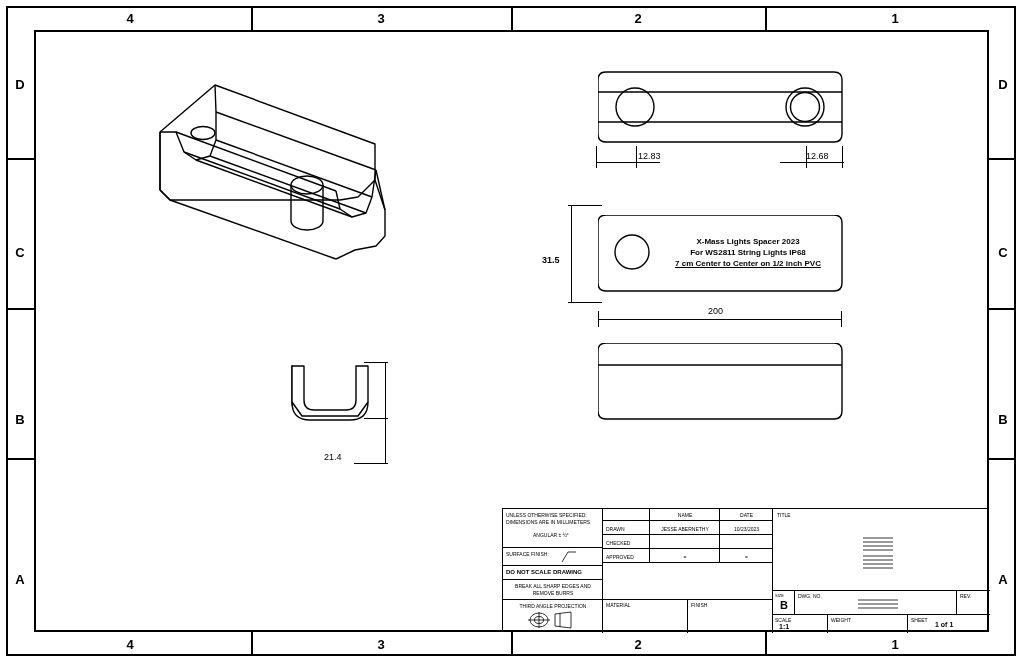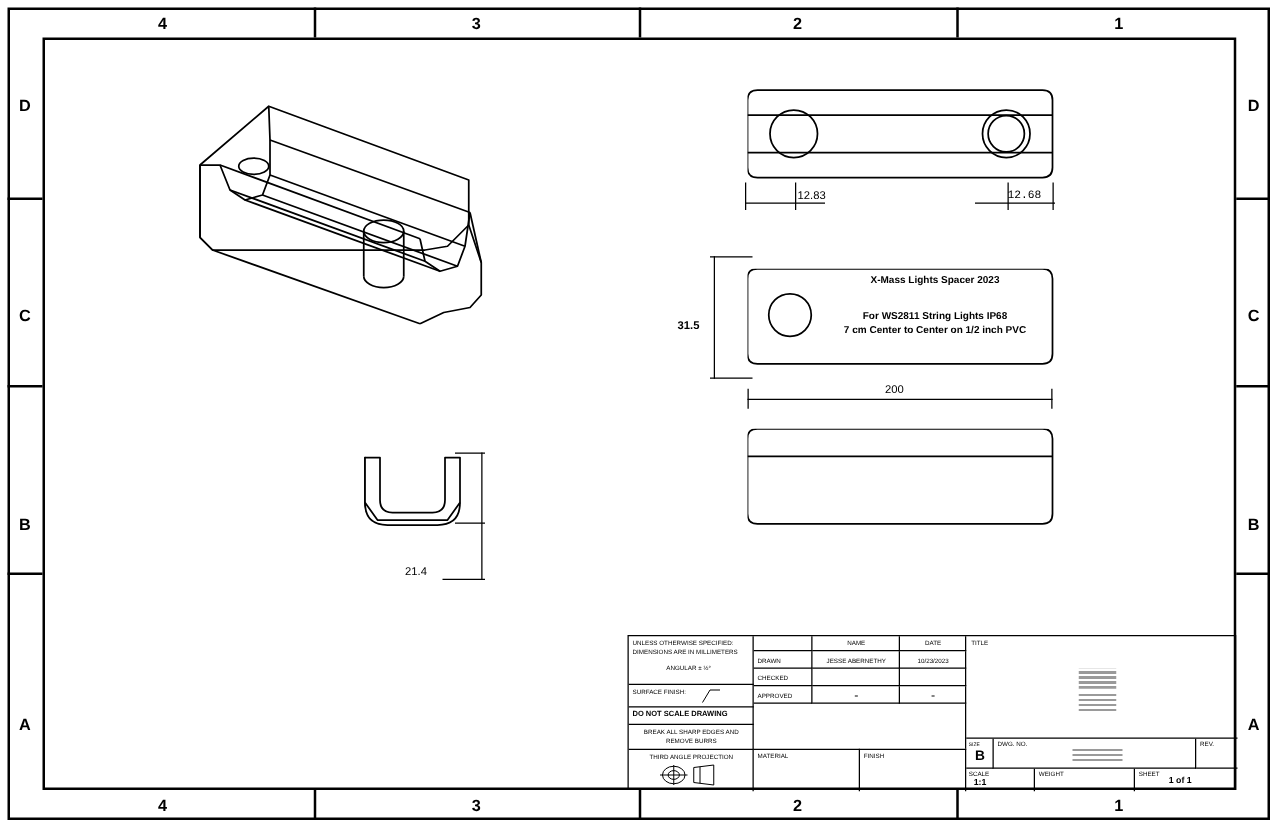--- a/index.html
+++ b/index.html
@@ -224,33 +224,33 @@
     </svg>
     
     <div class="line hline" style="left:-2px; top:100px; width:64px;"></div>
     <div class="line vline" style="left:-2px; top:84px; height:22px;"></div>
     <div class="line vline" style="left:38px; top:84px; height:22px;"></div>
     <div class="dim-text" style="left:0px; top:89px;padding-left:40px;">12.83</div>
     
     <div class="line hline" style="left:182px; top:100px; width:64px;"></div>
     <div class="line vline" style="left:208px; top:84px; height:22px;"></div>
     <div class="line vline" style="left:244px; top:84px; height:22px;"></div>
-    <div class="dim-text" style="left:208px; top:89px;font-family:Liberation Mono, monospace;">12.68</div>
+    <div class="dim-text" style="left:208px; top:89px;">12.68</div>
   </div>
 
   <div id="front-view" style="left:598px; top:215px; width:250px; height:90px;">
     <svg width="250" height="90" viewBox="0 0 250 90">
       <g fill="none" stroke="#000" stroke-width="1.4">
         <path d="M 8 0 L 236 0 Q 244 0 244 8 L 244 68 Q 244 76 236 76 L 8 76 Q 0 76 0 68 L 0 8 Q 0 0 8 0 Z" fill="#ffffff"></path>
         <circle cx="34" cy="37" r="17"></circle>
       </g>
     </svg>
-    <div class="part-label" style="left:55px; top:3px; width:190px;">X-Mass Lights Spacer 2023</div>
+    <div class="part-label" style="left:55px; top:21px; width:190px;">X-Mass Lights Spacer 2023</div>
     <div class="part-label" style="left:55px; top:32px; width:190px;text-align:center;">For WS2811 String Lights IP68</div>
-    <div class="part-label" style="left:55px; top:43px; width:190px;">7 cm Center to Center on 1/2 inch PVC</div>
+    <div class="part-label" style="left:55px; top:43px; width:190px;text-decoration:underline;">7 cm Center to Center on 1/2 inch PVC</div>
 
     
     <div class="line vline" style="left:-27px; top:-10px; height:98px;"></div>
     <div class="line hline" style="left:-30px; top:-10px; width:34px;"></div>
     <div class="line hline" style="left:-30px; top:87px; width:34px;"></div>
     <div class="dim-text" style="left:-56px; top:40px;font-weight:bold;">31.5</div>
   </div>
 
   <div id="length-dim" style="position:absolute; left:598px; top:305px; width:260px; height:40px;">
     <div class="line hline" style="left:0px; top:14px; width:244px;"></div>

